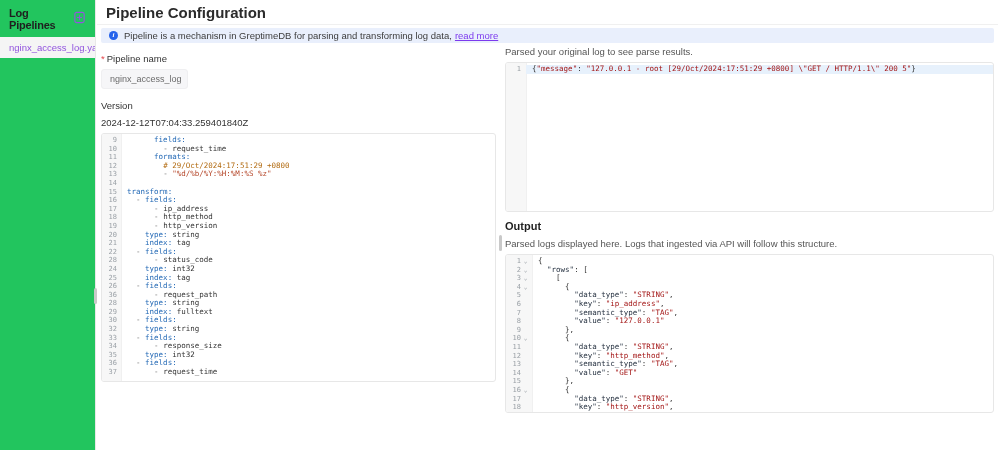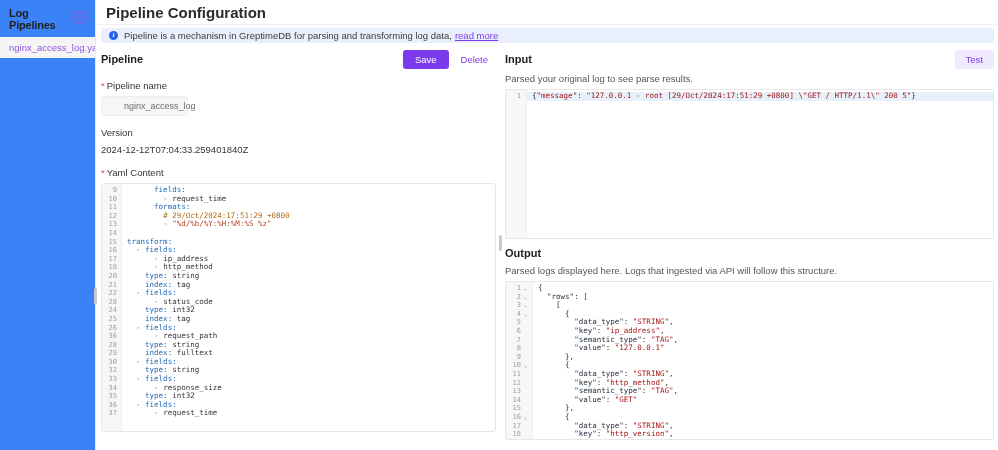--- a/index.html
+++ b/index.html
@@ -2,21 +2,21 @@
 <html><head>
 <meta charset="utf-8">
 <style>
   * { box-sizing: border-box; margin: 0; padding: 0; }
   body {
     width: 998px; height: 450px; overflow: hidden; position: relative;
     background: #fff; color: #333;
     font-family: "Liberation Sans", sans-serif;
   }
   
-  .sidebar { position: absolute; left: 0; top: 0; width: 96px; height: 450px; border-right: 1px solid #e8e8e8; background: #3b82f6; }
+  .sidebar { position: absolute; left: 0; top: 0; width: 96px; height: 450px; border-right: 1px solid #e8e8e8; background: #22c55e; }
   .sb-header { display: flex; align-items: center; justify-content: space-between; padding: 7px 9px 6px 9px; }
   .sb-title { font-size: 11px; font-weight: bold; color: #1f1f1f; letter-spacing: -0.2px; }
   .sb-new { cursor: pointer; display: flex; align-items: center; }
   .sb-item { background: #f5f5f5; padding: 5px 9px; font-size: 9.5px; color: #9254de; white-space: nowrap; overflow: hidden; cursor: pointer; }
   .handle { position: absolute; width: 3px; height: 16px; border-radius: 2px; background: #c9c9c9; cursor: col-resize; }
   .sb-handle { left: 94px; top: 288px; z-index: 5; }
 
   
   .main { position: absolute; left: 97px; top: 0; width: 901px; height: 450px; }
   .main-header { height: 25px; display: flex; align-items: center; padding-left: 9px; border-bottom: 1px solid #f0f0f0; }
@@ -33,21 +33,21 @@
 
   .section-row { height: 26px; display: flex; align-items: center; justify-content: space-between; margin-top: 1px; }
   .section-title { font-size: 11px; font-weight: bold; color: #1f1f1f; }
   .btn-group { display: flex; align-items: center; gap: 4px; }
   .btn-save { background: #7c3aed; color: #fff; font-size: 9.5px; padding: 4px 12px; border-radius: 3px; border: none; cursor: pointer; font-family: inherit; }
   .btn-delete { color: #7c3aed; font-size: 9.5px; background: none; border: none; padding: 4px 8px; cursor: pointer; font-family: inherit; }
   .btn-test { background: #f1e9fd; color: #7c3aed; font-size: 9.5px; padding: 4px 11px; border-radius: 3px; border: none; cursor: pointer; font-family: inherit; }
 
   .field-label { font-size: 9.5px; color: #333; margin-top: 8px; }
   .ast { color: #e5484d; margin-right: 2px; }
-  .name-input { margin-top: 5px; width: 87px; background: #f6f6f8; border: 1px solid #efeff1; border-radius: 3px; font-size: 9px; color: #6b6b6b; padding: 4px 22px; cursor: text; }
+  .name-input { margin-top: 5px; width: 87px; background: #f6f6f8; border: 1px solid #efeff1; border-radius: 3px; font-size: 9px; color: #6b6b6b; padding: 4px 8px; cursor: text; }
   .version-value { font-size: 9.5px; margin-top: 6px; color: #333; }
   .caption { font-size: 9.5px; color: #555; margin-top: 1px; }
 
   
   .editor { position: relative; border: 1px solid #e7e7e7; border-radius: 3px; margin-top: 5px; font-family: "DejaVu Sans Mono", monospace; font-size: 7.5px; line-height: 8.6px; overflow: hidden; background: #fff; padding-top: 2px; cursor: text; }
   .editor::before { content: ""; position: absolute; left: 0; top: 0; bottom: 0; background: #f7f7f7; border-right: 1px solid #f0f0f0; }
   .ed-yaml { height: 249px; }   .ed-yaml::before   { width: 19px; }
   .ed-input { height: 150px; }  .ed-input::before  { width: 20px; }
   .ed-output { height: 159px; } .ed-output::before { width: 26px; }
   .ed-line { display: flex; position: relative; }
@@ -91,35 +91,27 @@
   </div>
 
   <div class="banner">
     <span class="info-icon">i</span>
     <span><span>Pipeline is a mechanism in GreptimeDB for parsing and transforming log data,</span><span class="link">read more</span></span>
   </div>
 
   <div class="columns">
 
     <div class="col-left">
-      <div class="section-row">
-        <span class="section-title">Pipeline</span>
-        <span class="btn-group">
-          <button class="btn-save">Save</button>
-          <button class="btn-delete">Delete</button>
-        </span>
-      </div>
 
       <div class="field-label"><span class="ast">*</span><span>Pipeline name</span></div>
       <div class="name-input">nginx_access_log</div>
 
       <div class="field-label" style="margin-top:11px">Version</div>
       <div class="version-value">2024-12-12T07:04:33.259401840Z</div>
 
-      <div class="field-label" style="margin-top:12px"><span class="ast">*</span><span>Yaml Content</span></div>
       <div class="editor ed-yaml">
           <div class="ed-line">
             <span class="ed-gutter">
               <span>9</span>
             </span>
             <span class="ed-code"><span class="tk-pl">      </span><span class="tk-ky">fields:</span></span>
           </div>
           <div class="ed-line">
             <span class="ed-gutter">
               <span>10</span>
@@ -166,20 +158,26 @@
             <span class="ed-gutter">
               <span>17</span>
             </span>
             <span class="ed-code"><span class="tk-pl">      </span><span class="tk-mt">- </span><span class="tk-pl">ip_address</span></span>
           </div>
           <div class="ed-line">
             <span class="ed-gutter">
               <span>18</span>
             </span>
             <span class="ed-code"><span class="tk-pl">      </span><span class="tk-mt">- </span><span class="tk-pl">http_method</span></span>
+          </div>
+          <div class="ed-line">
+            <span class="ed-gutter">
+              <span>19</span>
+            </span>
+            <span class="ed-code"><span class="tk-pl">      </span><span class="tk-mt">- </span><span class="tk-pl">http_version</span></span>
           </div>
           <div class="ed-line">
             <span class="ed-gutter">
               <span>20</span>
             </span>
             <span class="ed-code"><span class="tk-pl">    </span><span class="tk-ky">type:</span><span class="tk-pl"> string</span></span>
           </div>
           <div class="ed-line">
             <span class="ed-gutter">
               <span>21</span>
@@ -277,24 +275,20 @@
             <span class="ed-code"><span class="tk-pl">      </span><span class="tk-mt">- </span><span class="tk-pl">request_time</span></span>
           </div>
         </div>
     </div>
 
     <div class="col-divider">
       <div class="handle panel-handle"></div>
     </div>
 
     <div class="col-right">
-      <div class="section-row">
-        <span class="section-title">Input</span>
-        <button class="btn-test">Test</button>
-      </div>
       <div class="caption">Parsed your original log to see parse results.</div>
       <div class="editor ed-input">
           <div class="ed-line active">
             <span class="ed-gutter">
               <span>1</span>
             </span>
             <span class="ed-code"><span class="tk-pl">{</span><span class="tk-js">"message"</span><span class="tk-pl">: </span><span class="tk-js">"127.0.0.1 - root [29/Oct/2024:17:51:29 +0800] \"GET / HTTP/1.1\" 200 5"</span><span class="tk-pl">}</span></span>
           </div>
         </div>
 

